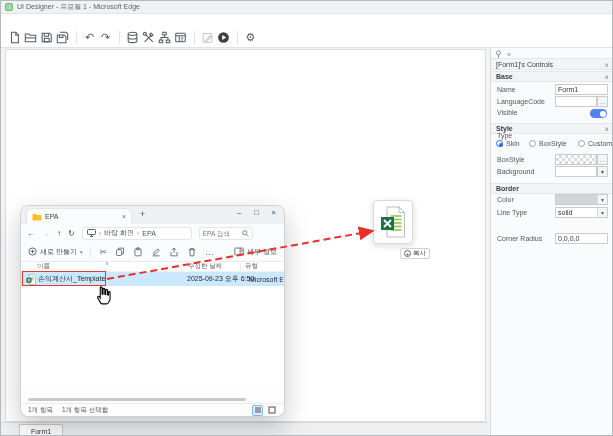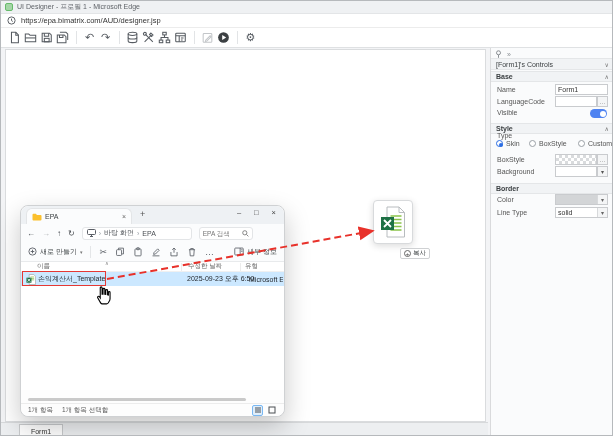--- a/index.html
+++ b/index.html
@@ -143,27 +143,20 @@
 
 <div class="root">
 
   <div class="titlebar">
     <svg width="8" height="8" viewBox="0 0 8 8">
         <rect x="0.5" y="0.5" width="7" height="7" rx="1.5" fill="#a5d6a7" stroke="#66bb6a" stroke-width="1"></rect>
       </svg>
     <span>UI Designer - 프로필 1 - Microsoft Edge</span>
   </div>
 
-  <div class="urlbar">
-    <svg width="9" height="9" viewBox="0 0 9 9">
-        <circle cx="4.5" cy="4.5" r="3.6" fill="none" stroke="#5f6368" stroke-width="1"></circle>
-        <path d="M4.5 2.6v2l1.3.9" fill="none" stroke="#5f6368" stroke-width="1"></path>
-      </svg>
-    <span>https://epa.bimatrix.com/AUD/designer.jsp</span>
-  </div>
 
   <div class="edge-toolbar">
     <span class="etb">
         <svg width="13" height="13" viewBox="0 0 15 15" fill="none" stroke="#565b61" stroke-width="1.2">
           <path d="M4 1.5h5l3 3v9H4z"></path>
           <path d="M9 1.5V5h3"></path>
         </svg>
       </span>
     <span class="etb">
         <svg width="13" height="13" viewBox="0 0 15 15" fill="none" stroke="#565b61" stroke-width="1.2">
@@ -318,20 +311,24 @@
           <span class="val" style="background:#d3d5d7;"></span>
           <span class="dd">▾</span>
         </span>
       </div>
       <div class="p-row" style="top:159px;">
         <span class="p-lab">Line Type</span>
         <span class="combo" style="left:64px;width:53px;">
           <span class="val">solid</span>
           <span class="dd">▾</span>
         </span>
+      </div>
+      <div class="p-row" style="top:185px;">
+        <span class="p-lab">Corner Radius</span>
+        <input class="p-inp" style="left: 64px; width: 53px;" readonly="" value="0,0,0,0">
       </div>
     </div>
   </div>
 
   <div class="explorer">
     <div class="ex-tabbar">
       <div class="ex-tab">
         <svg width="10" height="8" viewBox="0 0 10 8">
             <path d="M.5 1.7c0-.5.4-.9.9-.9h2.5l1 1.1h3.7c.5 0 .9.4.9.9v3.8c0 .5-.4.9-.9.9H1.4c-.5 0-.9-.4-.9-.9z" fill="#fbc02d"></path>
           </svg>

